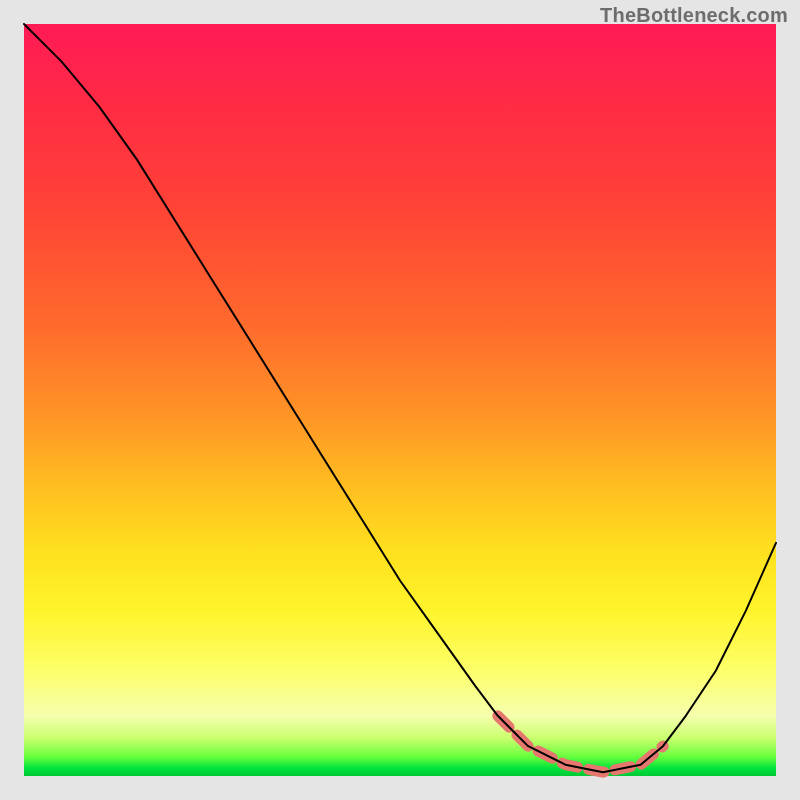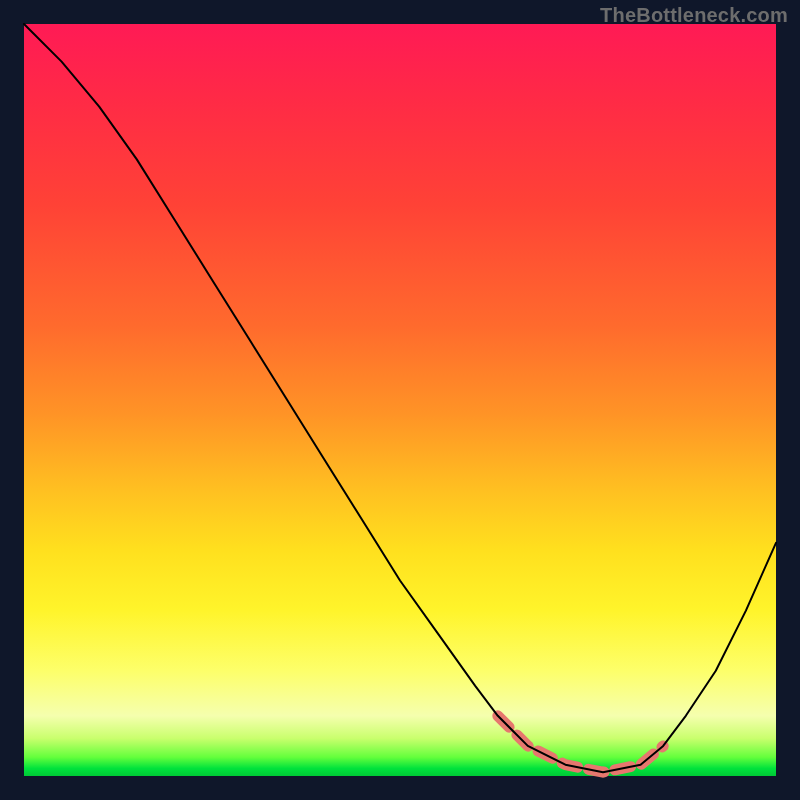--- a/index.html
+++ b/index.html
@@ -1,21 +1,21 @@
 <!DOCTYPE html>
 <html><head>
 <meta charset="utf-8">
 <style>
   * { margin: 0; padding: 0; box-sizing: border-box; }
   html, body { width: 800px; height: 800px; overflow: hidden; background: #000; }
   .frame {
     position: relative;
     width: 800px;
     height: 800px;
-    background: #0f172a;
+    background: #e5e5e5;
   }
   .watermark {
     position: absolute;
     top: 4px;
     right: 12px;
     font-family: Arial, Helvetica, sans-serif;
     font-size: 20px;
     font-weight: 600;
     color: #6d6d6d;
     letter-spacing: 0.2px;

